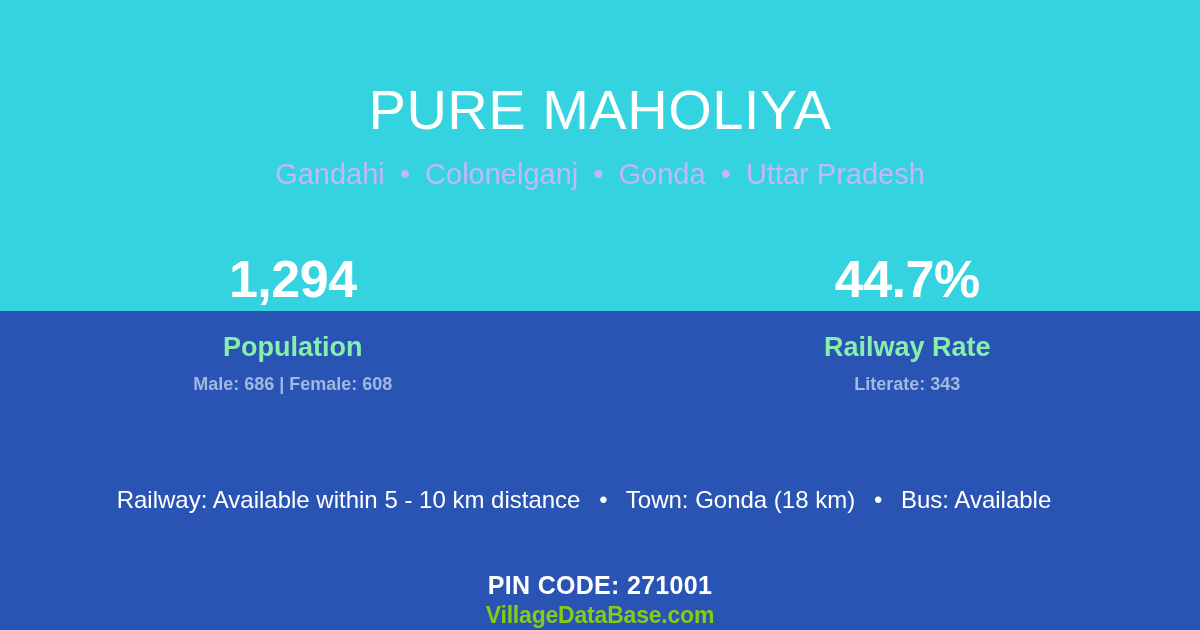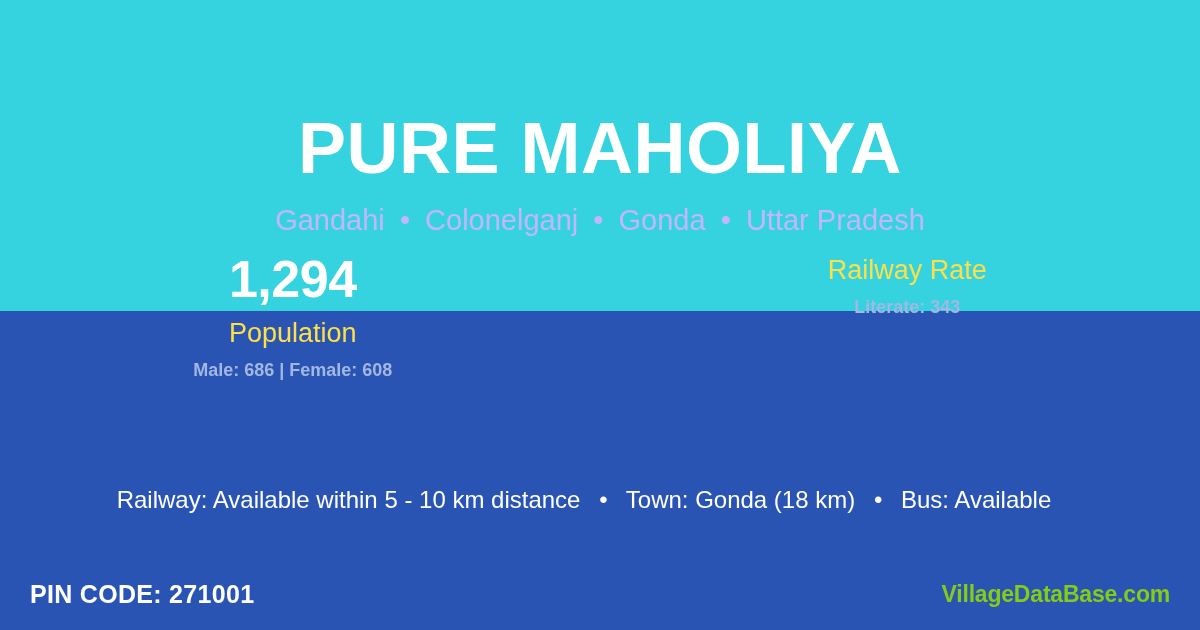--- a/index.html
+++ b/index.html
@@ -35,24 +35,24 @@
   
   .header {
     position: absolute;
     left: 0;
     top: 0;
     width: 1200px;
     text-align: center;
   }
   .title {
     margin: 0;
-    padding-top: 112px;
-    font-size: 72px;
+    padding-top: 82px;
+    font-size: 56px;
     line-height: 1;
-    font-weight: 700;
+    font-weight: 400;
     letter-spacing: 0.5px;
     color: #ffffff;
     white-space: nowrap;
   }
   .subtitle {
     margin: 0;
     padding-top: 22px;
     font-size: 29px;
     line-height: 1;
     font-weight: 400;
@@ -80,23 +80,23 @@
     font-size: 52px;
     line-height: 62px;
     font-weight: 700;
     color: #ffffff;
     letter-spacing: -0.5px;
     height: 63px;
   }
   .stat-label {
     font-size: 27px;
     line-height: 32px;
-    font-weight: 400;
-    color: #fde047;
-    padding-top: 6px;
+    font-weight: 700;
+    color: #86efac;
+    padding-top: 20px;
   }
   .stat-sub {
     font-size: 18px;
     line-height: 22px;
     font-weight: 700;
     color: #a2b7e2;
     padding-top: 10px;
   }
 
   
@@ -121,20 +121,21 @@
     position: absolute;
     left: 0;
     bottom: 0;
     width: 1200px;
     height: 60px;
     display: flex;
     align-items: center;
     justify-content: space-between;
     padding: 0 30px 12px 30px;
     box-sizing: border-box;
+    flex-direction: column;
   }
   .pin-code {
     font-size: 25px;
     line-height: 30px;
     font-weight: 700;
     color: #ffffff;
     letter-spacing: 0.3px;
   }
   .watermark {
     font-size: 23px;
@@ -167,20 +168,21 @@
   <div class="stats">
 
     <div class="stat">
       <div class="stat-value">1,294</div>
       <div class="stat-label">Population</div>
       <div class="stat-sub">Male: 686 | Female: 608</div>
     </div>
 
 
     <div class="stat">
+      <div class="stat-value">44.7%</div>
       <div class="stat-label">Railway Rate</div>
       <div class="stat-sub">Literate: 343</div>
     </div>
 
   </div>
 
   <div class="transport">
     <span>Railway: Available within 5 - 10 km distance</span>
     <span class="sep">•</span>
     <span>Town: Gonda (18 km)</span>

